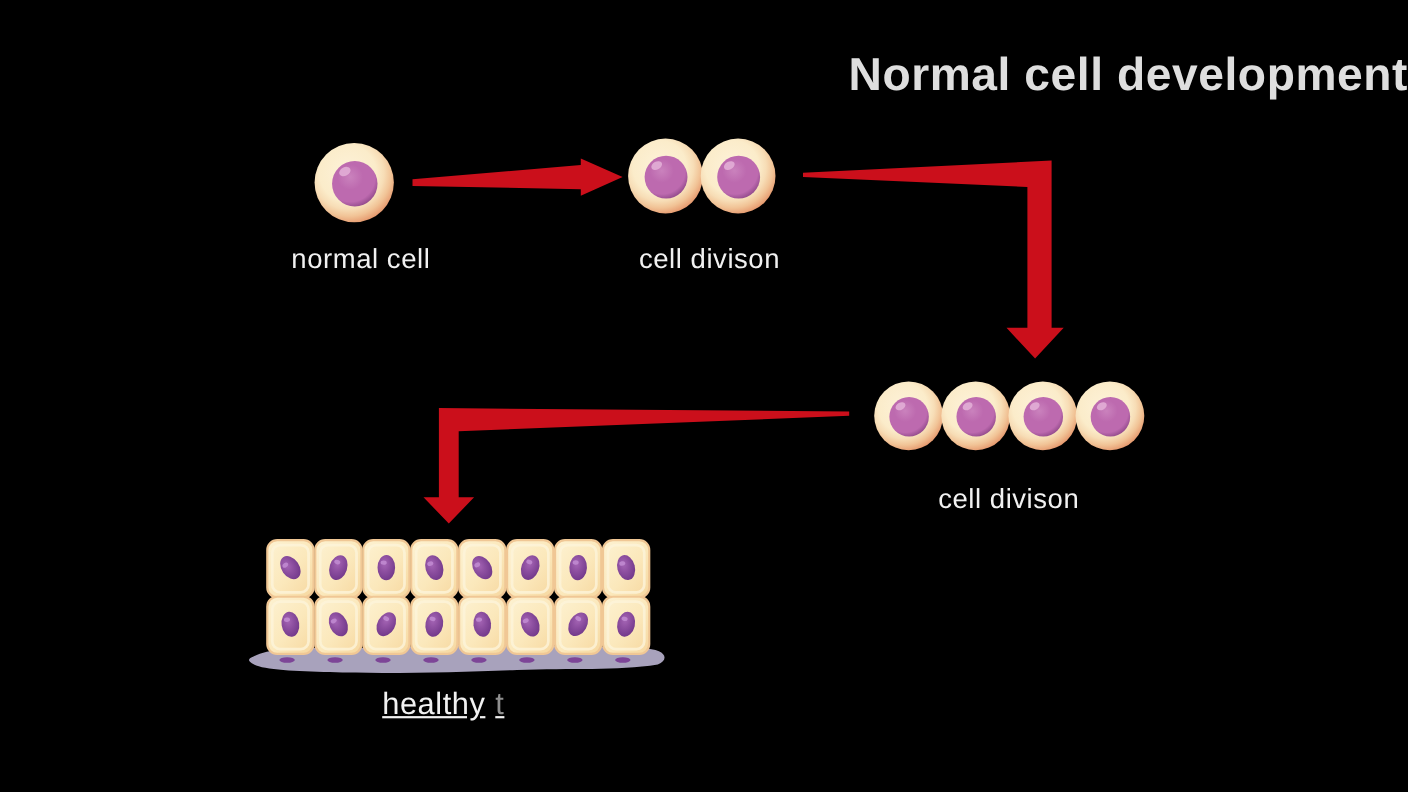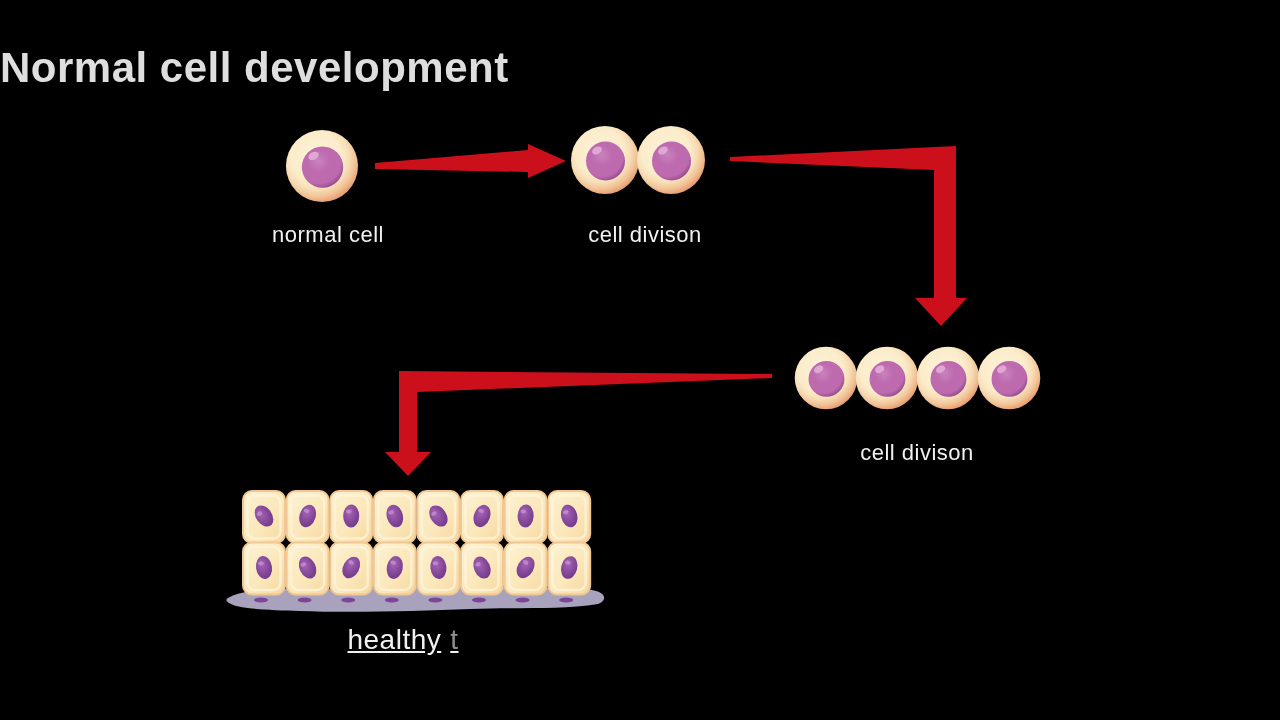--- a/index.html
+++ b/index.html
@@ -5,27 +5,27 @@
   html,body{margin:0;padding:0;}
   body{
     width:1280px;height:720px;
     background:var(--c-background,#000);
     overflow:hidden;position:relative;
     font-family:"Liberation Sans",sans-serif;
   }
   .canvas{position:absolute;inset:0;}
   .title{
     position:absolute;top:44px;left:0;right:0;margin:0;
-    text-align:left;font-size:42px;font-weight:700;
+    text-align:right;font-size:42px;font-weight:700;
     color:var(--c-title-text,#ddd);letter-spacing:.5px;
   }
   .label{
     position:absolute;transform:translateX(-50%);
     color:var(--c-label-text,#f1f1f1);
-    font-size:22px;white-space:nowrap;letter-spacing:.5px;
+    font-size:25px;white-space:nowrap;letter-spacing:.5px;
   }
   .label .typing{color:var(--c-typing-text,#8f8f8f);margin-left:9px;}
   .lbl-stage1{left:328px;top:222px;}
   .lbl-stage2{left:645px;top:222px;}
   .lbl-stage3{left:917px;top:440px;}
   .lbl-stage4{left:403px;top:624px;font-size:28px;text-decoration:underline;}
   svg.diagram{position:absolute;left:0;top:0;}
   .arrow{fill:var(--c-arrow,#cb0f1b);}
   .membrane{fill:var(--c-membrane,#a8a2bc);}
   .mdot{fill:var(--c-membrane-dot,#7d4597);}

